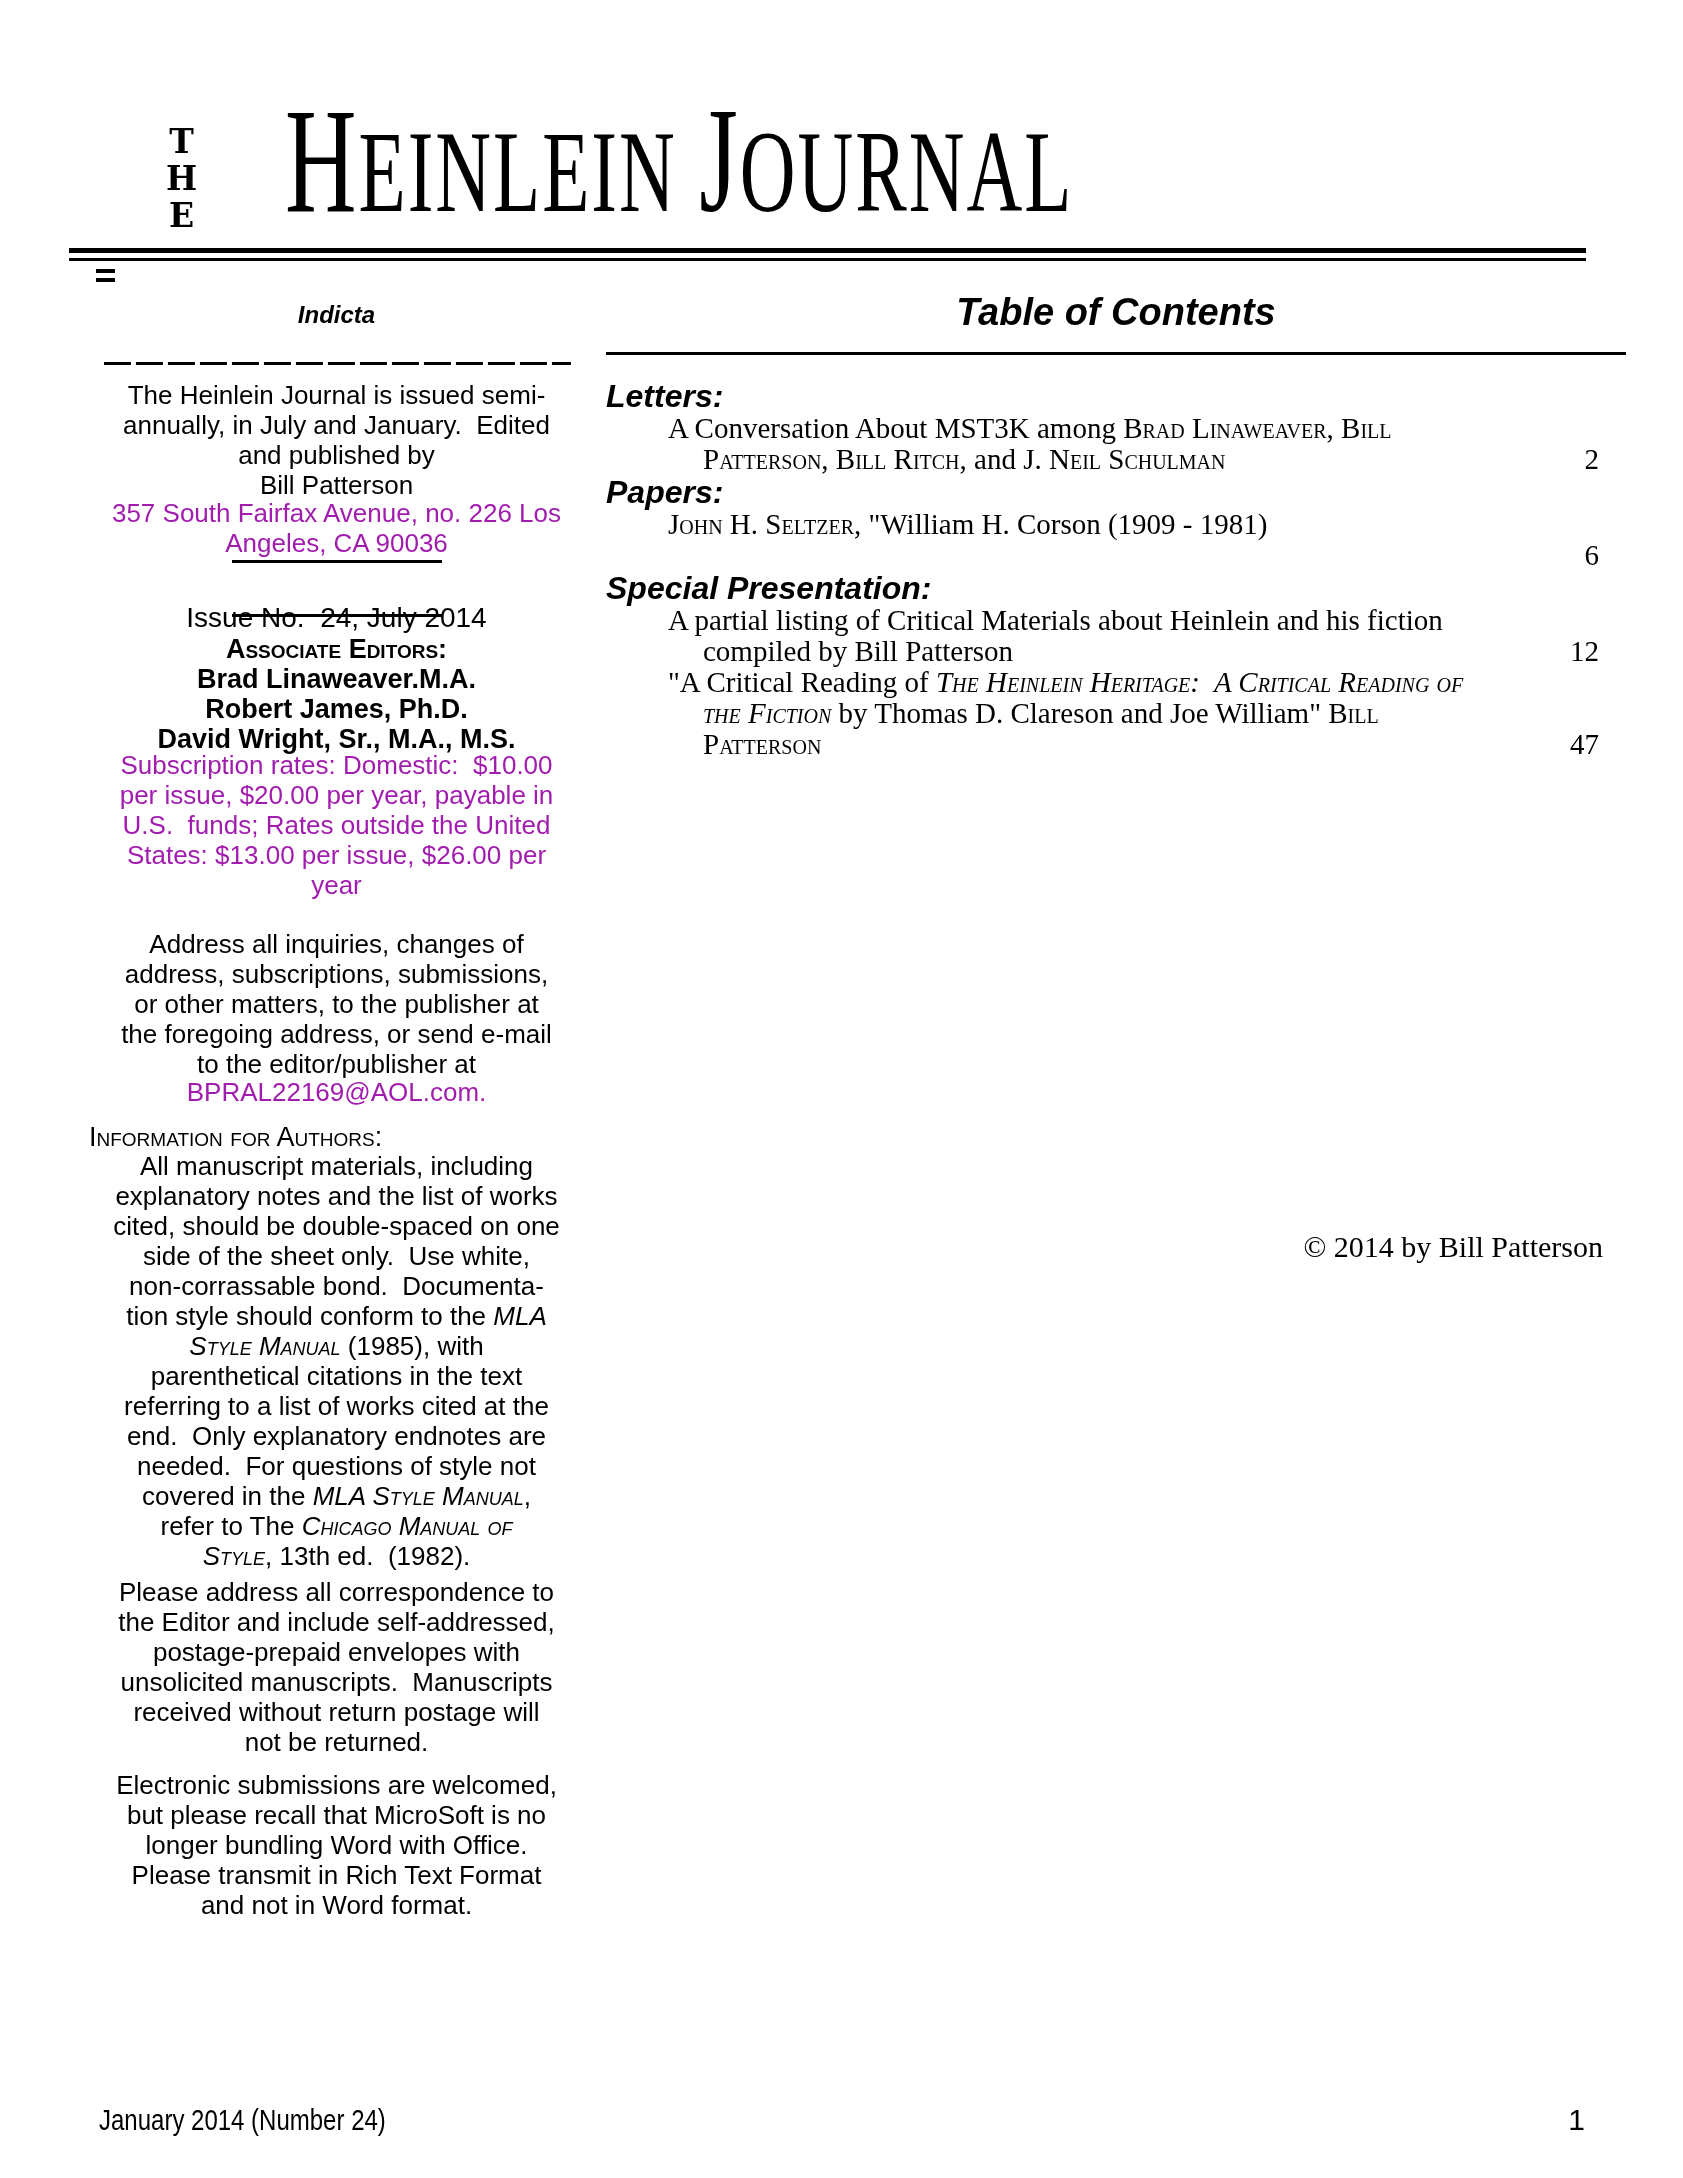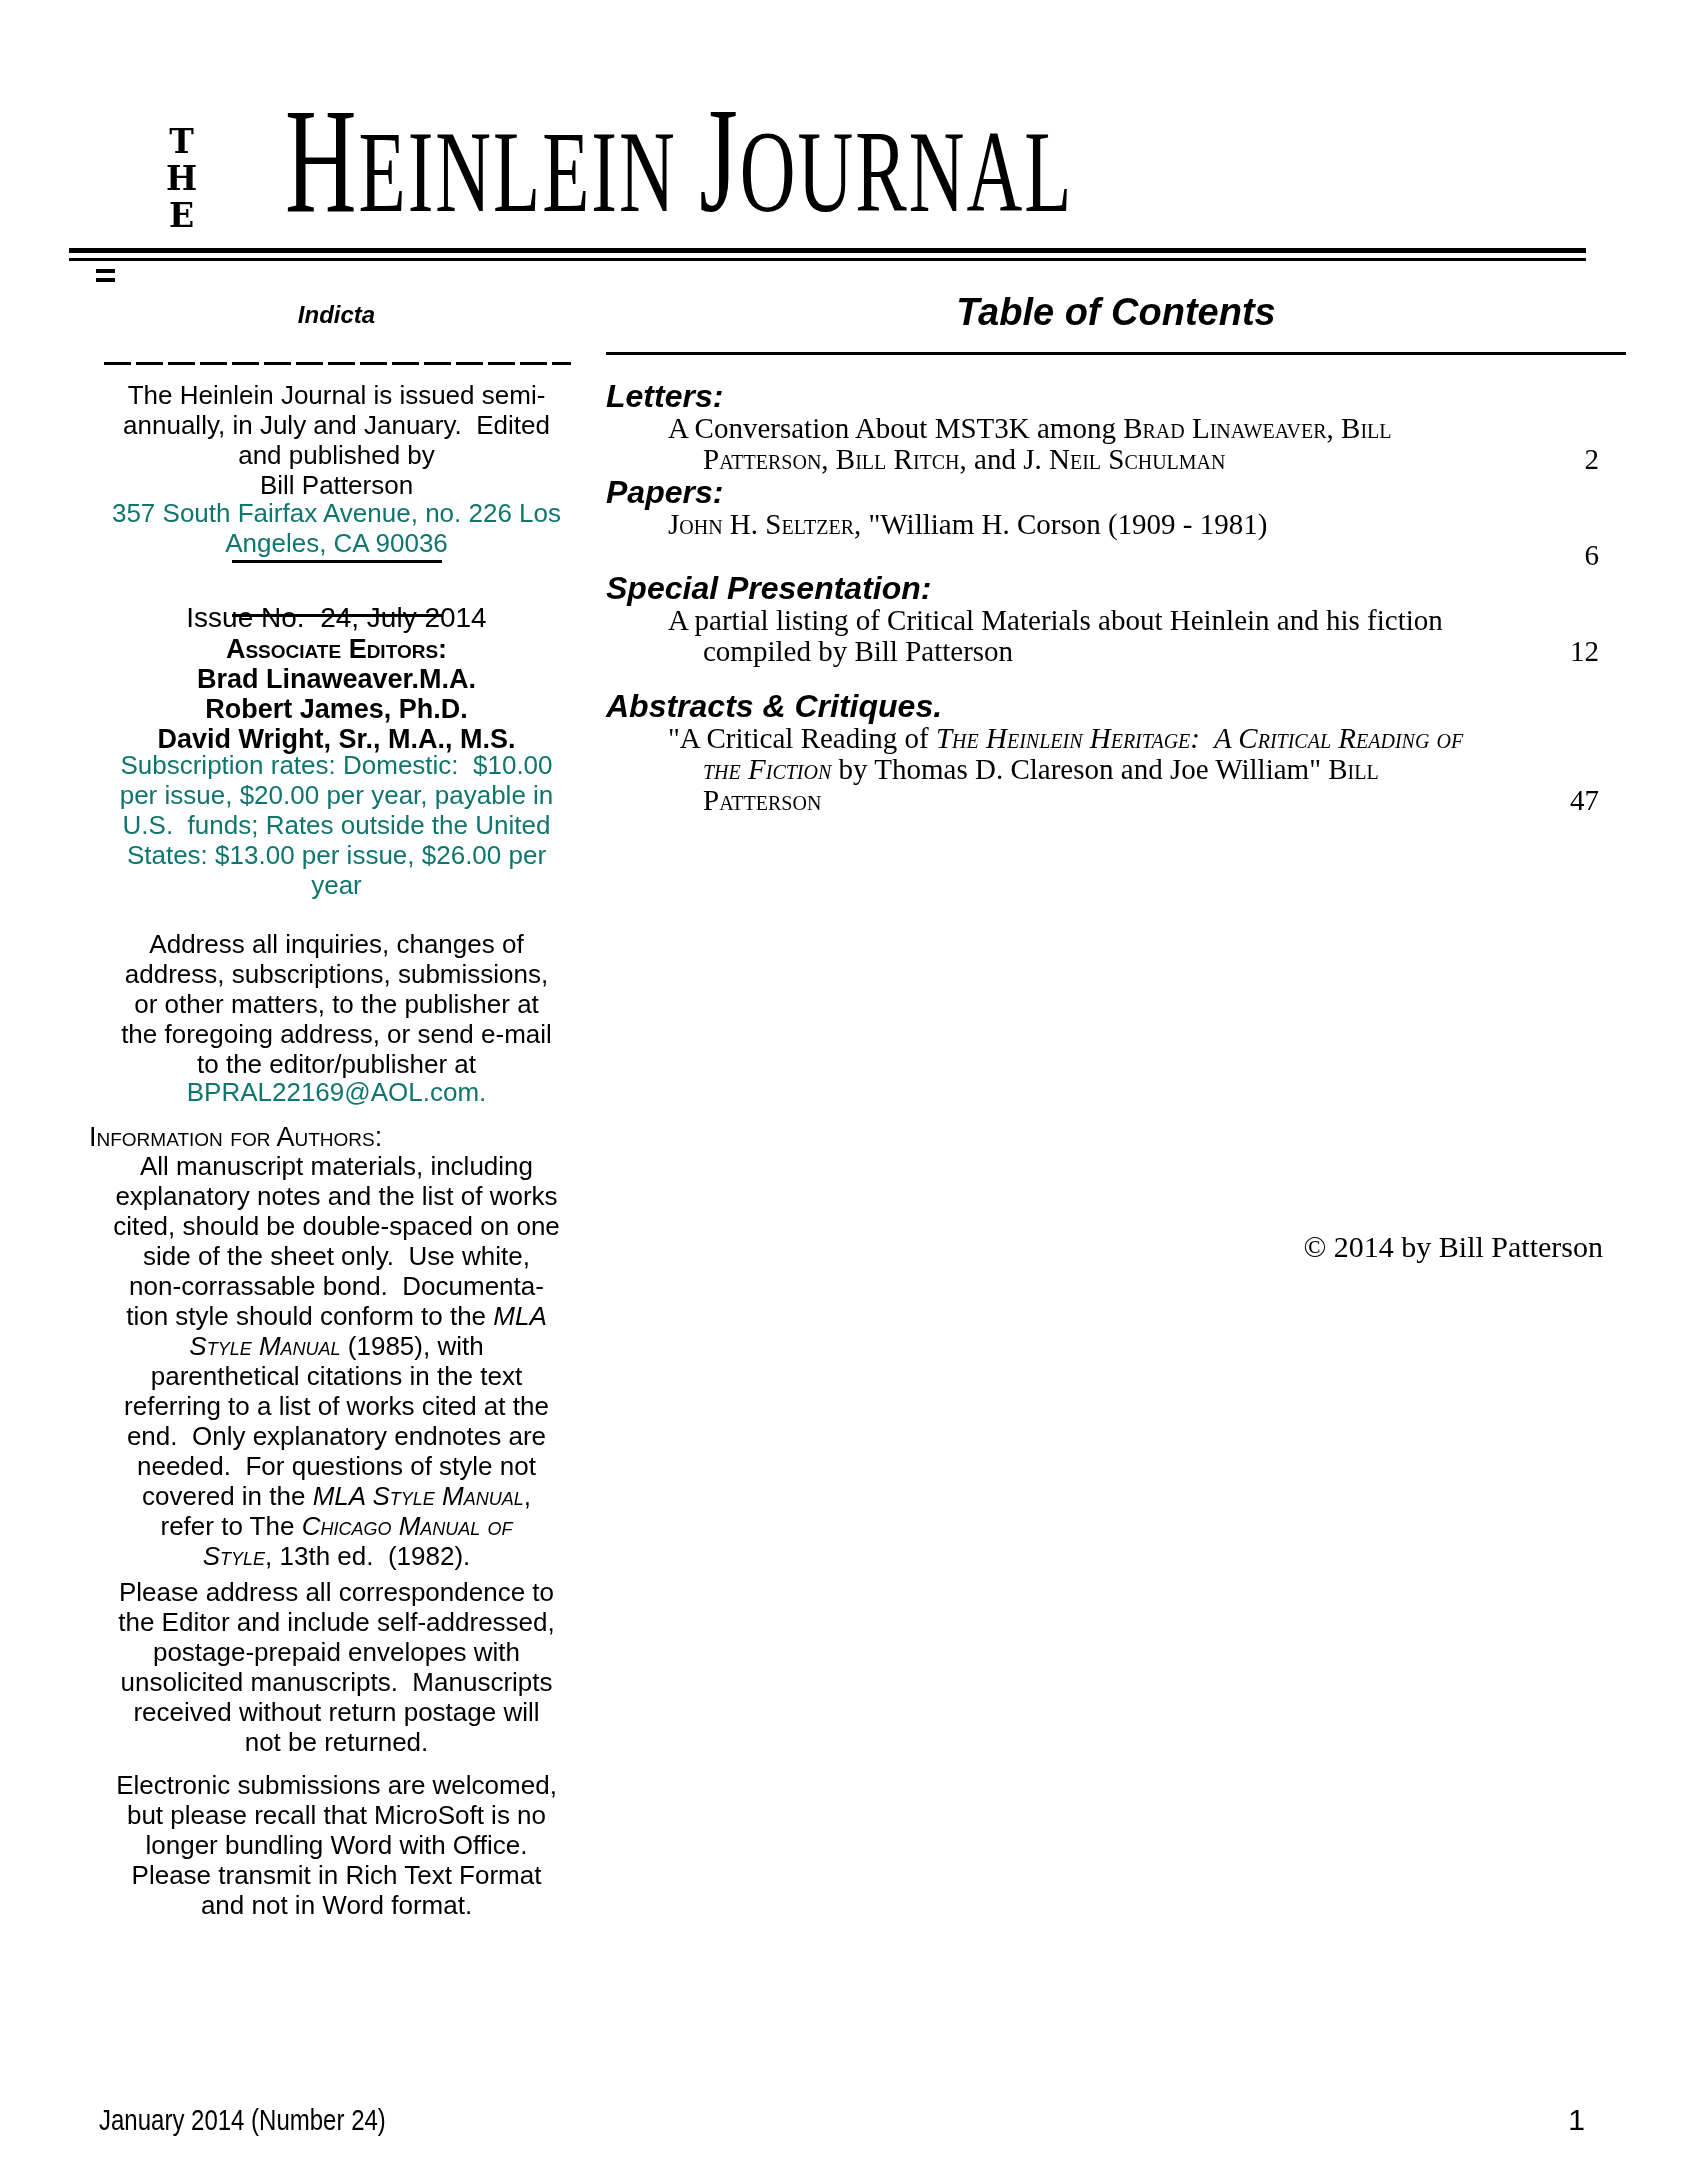--- a/index.html
+++ b/index.html
@@ -23,21 +23,21 @@
 
   
   .lblock{position:absolute;left:89px;width:495px;text-align:center;
           font-size:26px;line-height:30px;}
   .lblock .ln{width:fit-content;margin:0 auto;white-space:pre;min-height:30px;}
   .indicta-heading{position:absolute;left:89px;width:495px;top:295px;text-align:center;
           font-style:italic;font-weight:bold;font-size:24px;line-height:40px;}
   .dashed-rule{position:absolute;left:104px;top:362px;width:467px;height:3px;
           background:repeating-linear-gradient(90deg,#000 0 27px,transparent 27px 32px);}
   .short-rule{position:absolute;left:232px;width:210px;height:3px;background:#000;}
-  .gray{color:#0f766e;}
+  .gray{color:#a21caf;}
   .bold{font-weight:bold;}
   .lblock .seg-isc{font-style:italic;font-variant:small-caps;}
   .editors-heading{font-weight:bold;font-variant:small-caps;}
   .authors-heading{position:absolute;left:89px;width:495px;top:1122px;text-align:left;
           font-variant:small-caps;font-size:27px;line-height:30px;}
 
   
   .toc-heading{position:absolute;left:606px;top:292px;width:1020px;text-align:center;
           font-style:italic;font-weight:bold;font-size:38px;line-height:40px;}
   .toc{position:absolute;left:606px;top:352px;width:1020px;
@@ -163,21 +163,20 @@
     <div id="toc-sections">
         <div class="toc-sec">Letters:</div>
         <div class="toc-line i1"><span class="seg-n">A Conversation About MST3K among </span><span class="seg-sc">Brad Linaweaver,</span><span class="seg-n"> </span><span class="seg-sc">Bill</span></div>
         <div class="toc-line i2"><span class="seg-sc">Patterson,</span><span class="seg-n"> </span><span class="seg-sc">Bill Ritch,</span><span class="seg-n"> and </span><span class="seg-sc">J. Neil Schulman</span><span class="toc-page">2</span></div>
         <div class="toc-sec">Papers:</div>
         <div class="toc-line i1"><span class="seg-sc">John H. Seltzer,</span><span class="seg-n"> "William H. Corson (1909 - 1981)</span></div>
         <div class="toc-line i1"><span class="toc-page">6</span></div>
         <div class="toc-sec">Special Presentation:</div>
         <div class="toc-line i1"><span class="seg-n">A partial listing of Critical Materials about Heinlein and his fiction</span></div>
         <div class="toc-line i2"><span class="seg-n">compiled by Bill Patterson</span><span class="toc-page">12</span></div>
-        <div class="toc-sec gap">Abstracts &amp; Critiques.</div>
         <div class="toc-line i1"><span class="seg-n">"A Critical Reading of </span><span class="seg-isc">The Heinlein Heritage:  A Critical Reading of</span></div>
         <div class="toc-line i2"><span class="seg-isc">the Fiction</span><span class="seg-n"> by Thomas D. Clareson and Joe William" </span><span class="seg-sc">Bill</span></div>
         <div class="toc-line i2"><span class="seg-sc">Patterson</span><span class="toc-page">47</span></div>
       </div>
   </div>
 
   <div class="copyright">© 2014 by Bill Patterson</div>
 
   <div class="footer-left">January 2014 (Number 24)</div>
   <div class="footer-page">1</div>

